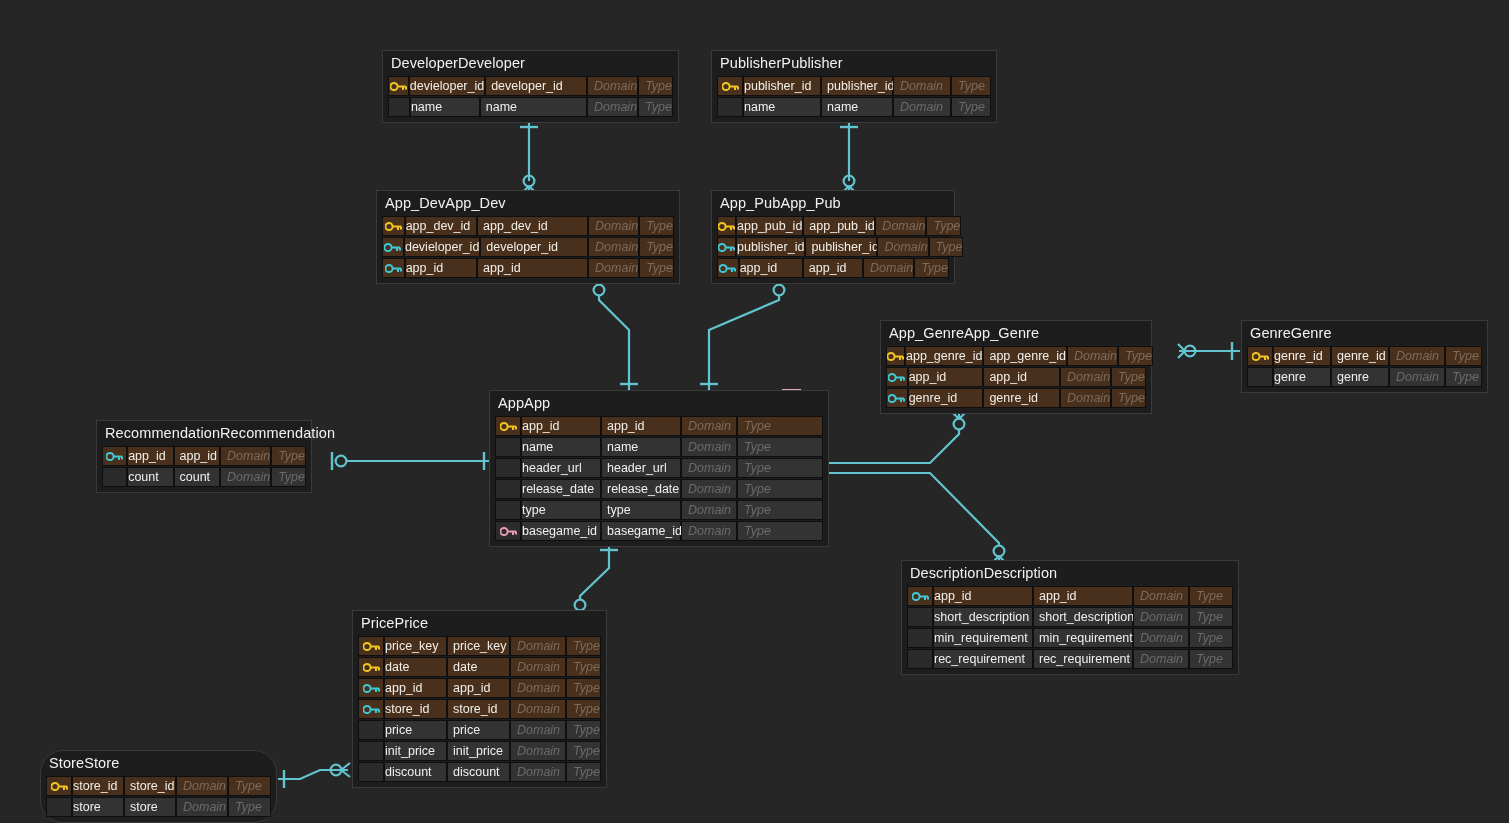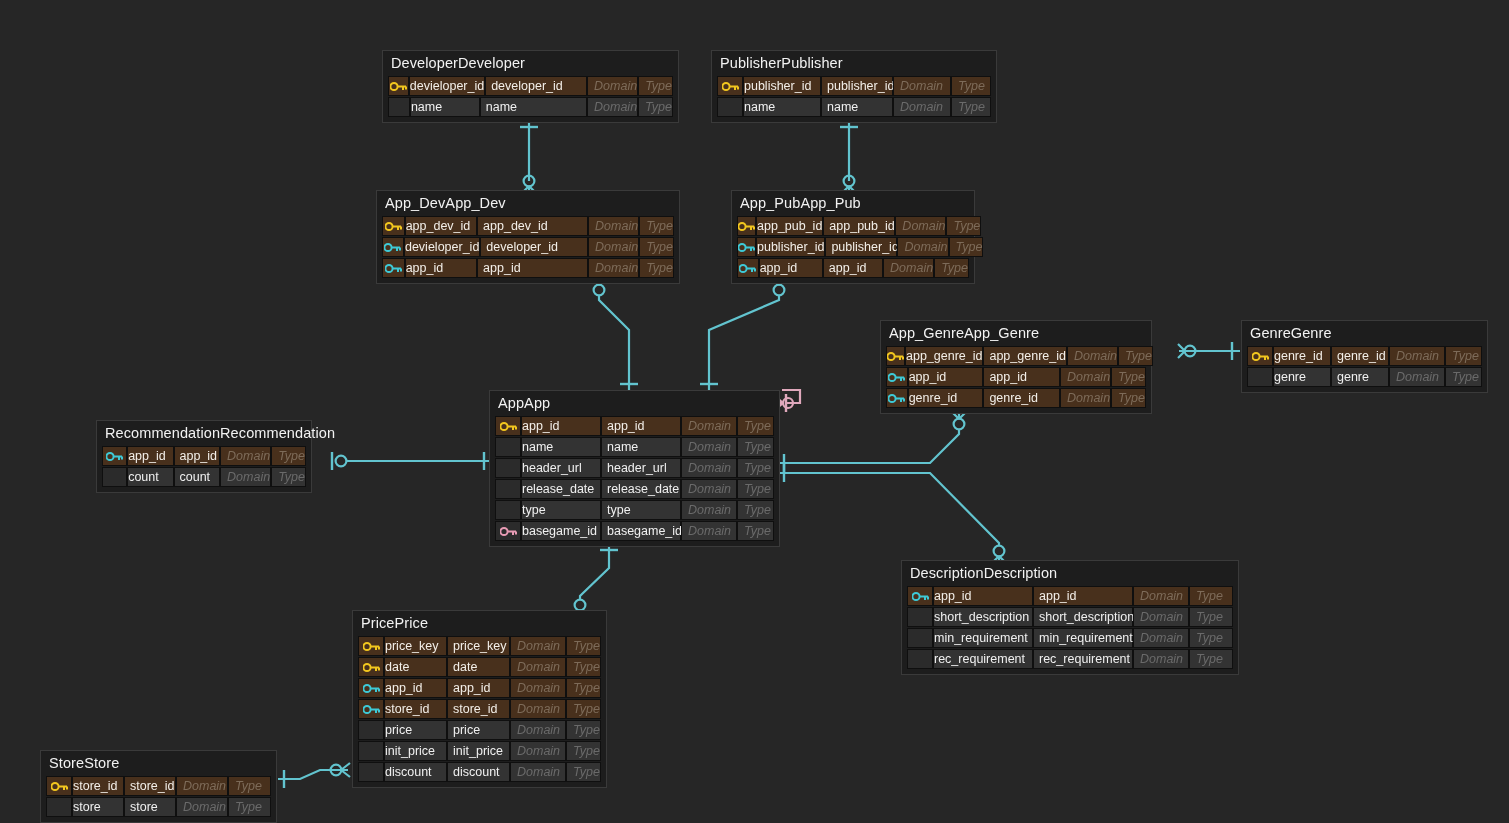--- a/index.html
+++ b/index.html
@@ -37,28 +37,28 @@
     background:#333333;color:#f0f0f0;}
   .row.p .c-dom,.row.p .c-typ{color:#6a6a6a;}
   .row.p .c-key{background:#2b2b2b;}
 
   .keyicon{width:17px;height:11px;display:block;}
 
   
   #t-developer     {left:382px;  top:50px;  width:297px;}
   #t-publisher     {left:711px;  top:50px;  width:286px;}
   #t-appdev        {left:376px;  top:190px; width:304px;}
-  #t-apppub        {left:711px;  top:190px; width:244px;margin-left:20px;}
+  #t-apppub        {left:711px;  top:190px; width:244px;}
   #t-appgenre      {left:880px;  top:320px; width:272px;}
   #t-genre         {left:1241px; top:320px; width:247px;}
   #t-recommendation{left:96px;   top:420px; width:216px;}
-  #t-app           {left:489px;  top:390px; width:291px;}
+  #t-app           {left:489px;  top:390px; width:340px;}
   #t-description   {left:901px;  top:560px; width:338px;}
   #t-price         {left:352px;  top:610px; width:255px;}
-  #t-store         {left:40px;   top:750px; width:237px;}
+  #t-store         {left:40px;   top:750px; width:237px;border-radius:23px;}
 
   
   #t-developer .c-name{width:84px;} #t-developer .c-name2{width:128px;}
   #t-developer .c-dom{width:55px;}  #t-developer .c-typ{flex:1;}
   #t-publisher .c-name{width:78px;} #t-publisher .c-name2{width:72px;}
   #t-publisher .c-dom{width:58px;}  #t-publisher .c-typ{flex:1;}
   #t-appdev .c-name{width:84px;}    #t-appdev .c-name2{width:128px;}
   #t-appdev .c-dom{width:55px;}     #t-appdev .c-typ{flex:1;}
   #t-apppub .c-name{width:78px;}    #t-apppub .c-name2{width:72px;}
   #t-apppub .c-dom{width:58px;}     #t-apppub .c-typ{flex:1;}

